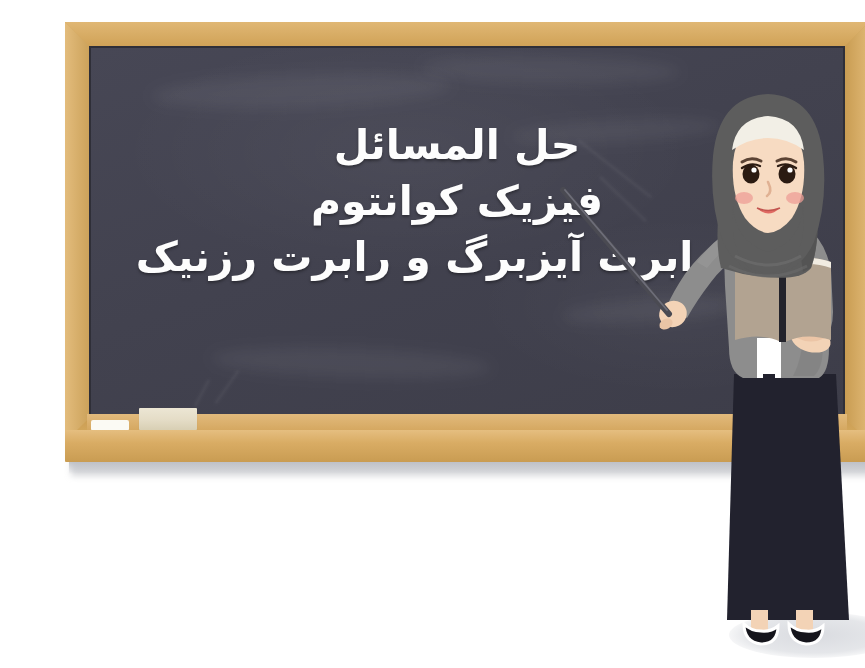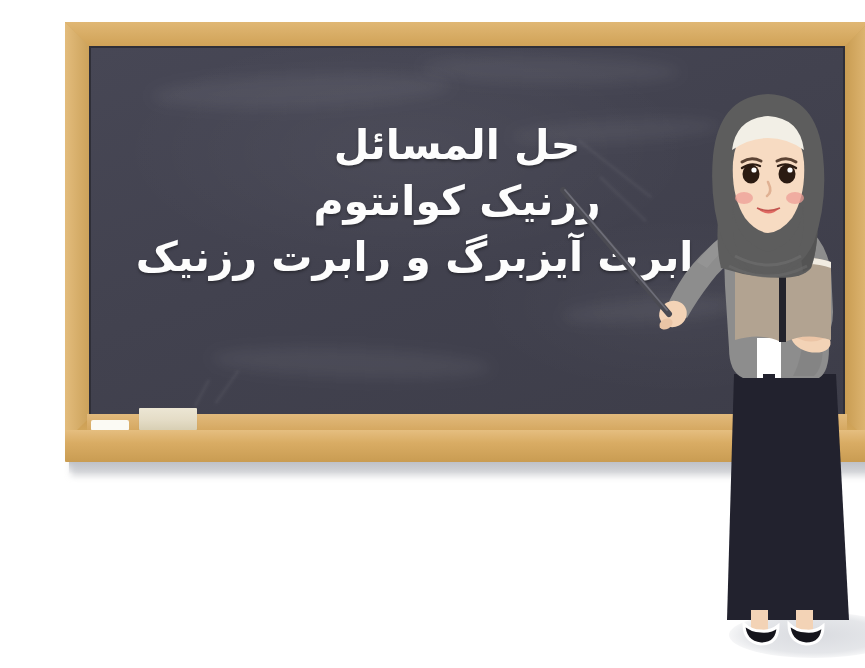--- a/index.html
+++ b/index.html
@@ -235,21 +235,21 @@
         <div class="smudge s5"></div>
         <div class="streak k1"></div>
         <div class="streak k2"></div>
         <div class="streak k3"></div>
         <div class="streak k4"></div>
       </div>
     </div>
 
     <div class="board-text">
       <span class="line l1">حل المسائل</span>
-      <span class="line l2">رزنیک کوانتوم</span>
+      <span class="line l2">فیزیک کوانتوم</span>
       <span class="line l3">رابرت آیزبرگ و رابرت رزنیک</span>
     </div>
 
     <div class="ledge-tray"></div>
     <div class="eraser"></div>
     <div class="chalk-stick"></div>
     <div class="ledge"></div>
     <div class="ledge-shadow"></div>
   </div>
 

